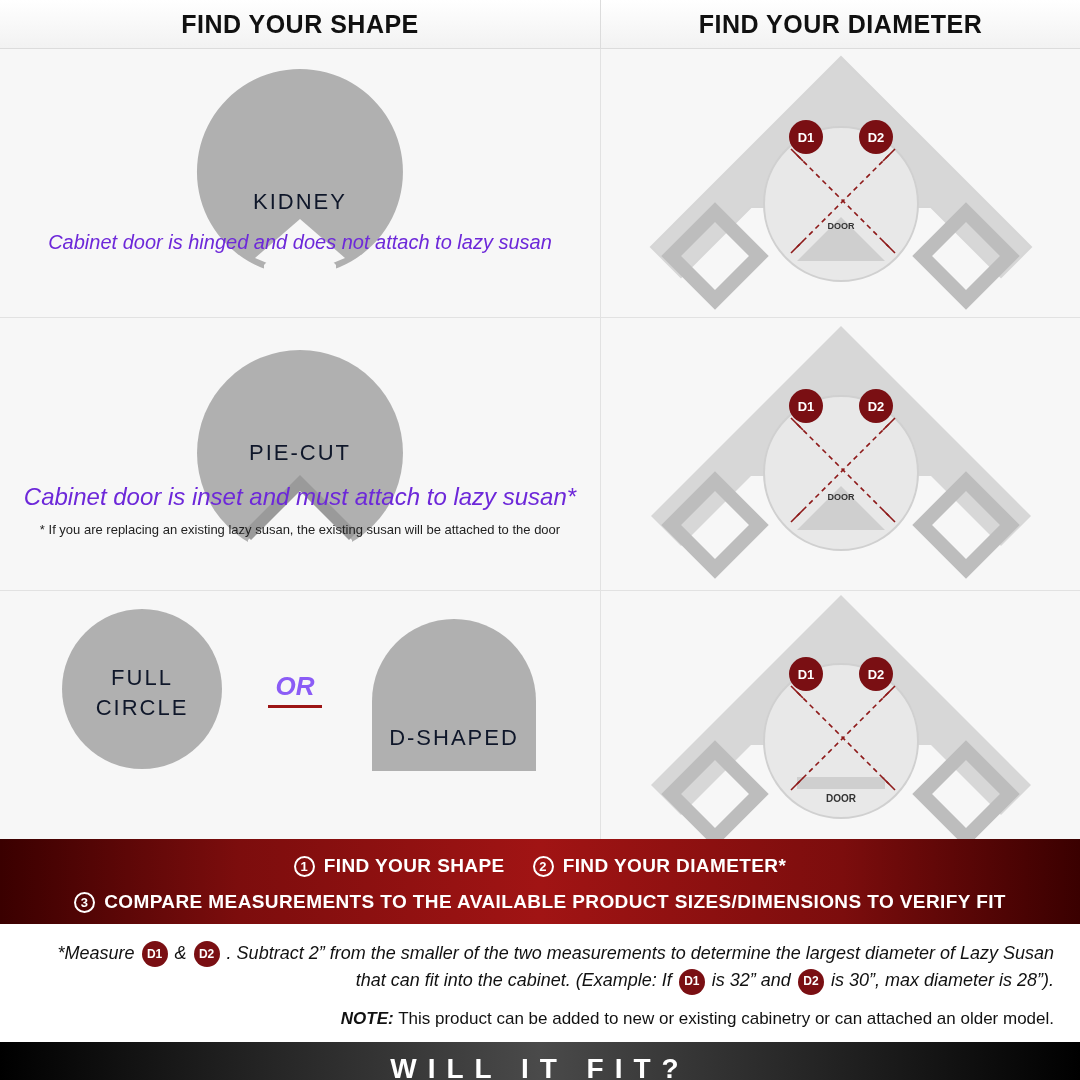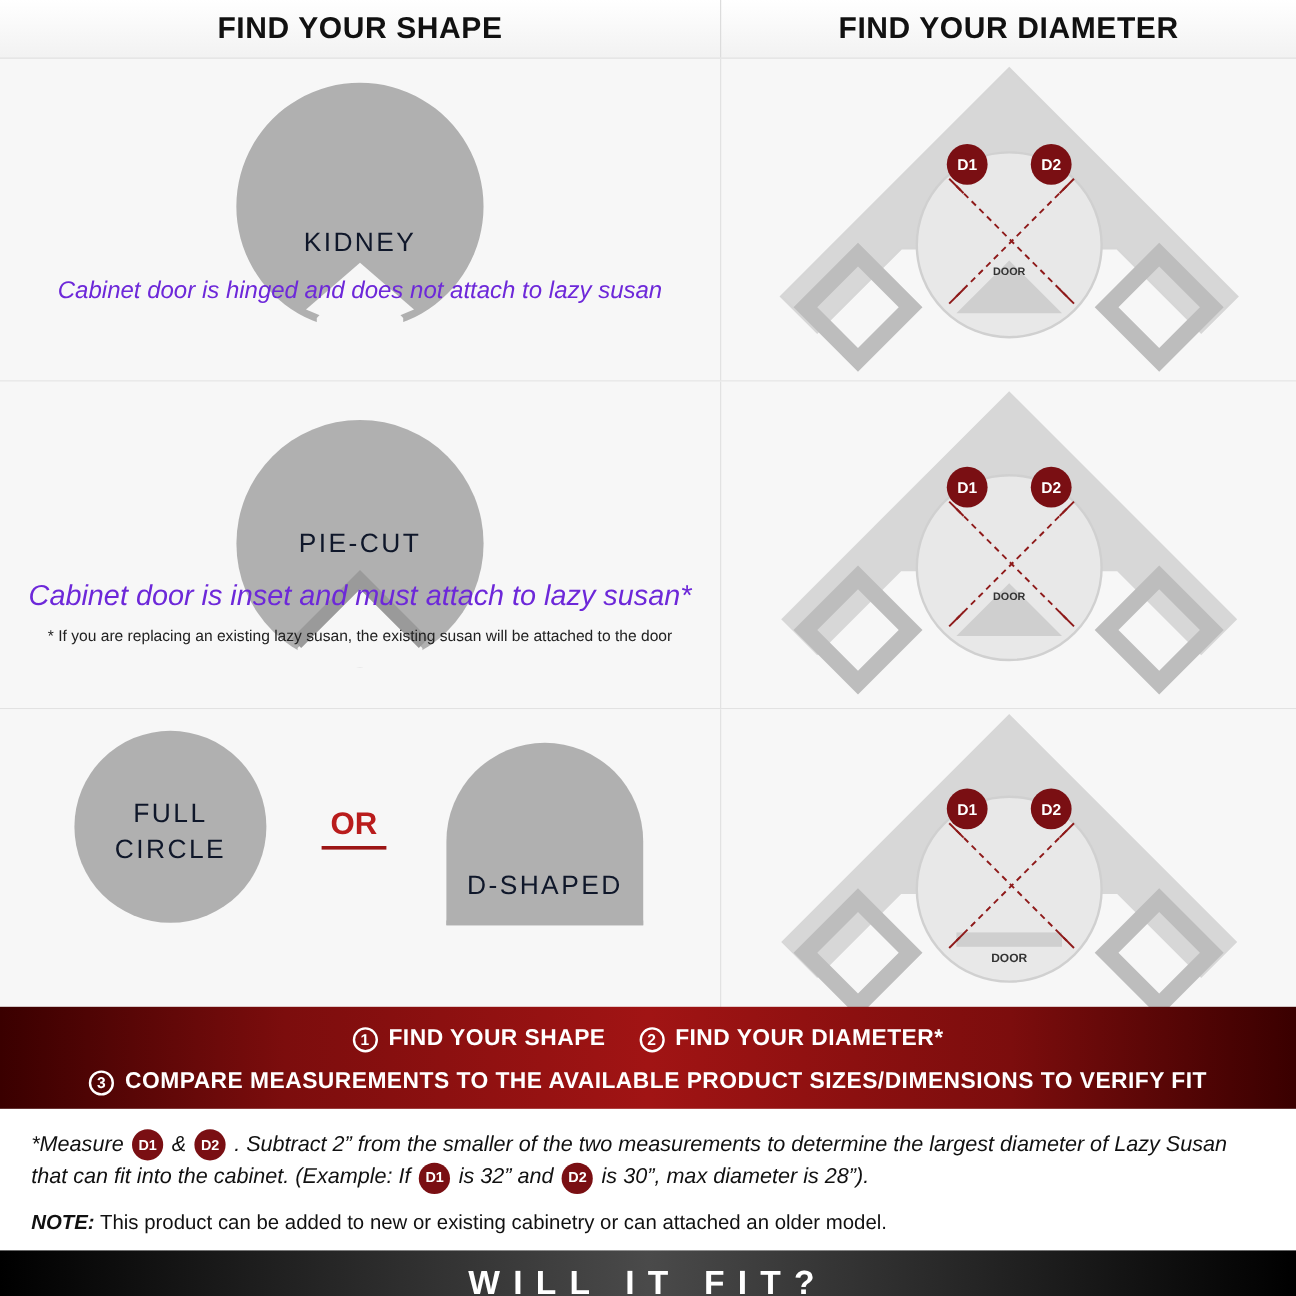--- a/index.html
+++ b/index.html
@@ -98,22 +98,23 @@
     font-weight: normal;
   }
 
   .or-badge {
     position: absolute;
     left: 262px;
     top: 80px;
     width: 66px;
     text-align: center;
     font-weight: bold;
+    font-style: italic;
     font-size: 26px;
-    color: #b91c1c;
+    color: #8b5cf6;
   }
   .or-underline {
     position: absolute;
     left: 268px;
     top: 114px;
     width: 54px;
     height: 3px;
     background: #9c1515;
   }
 
@@ -151,21 +152,21 @@
     font-weight: bold;
     line-height: 1;
     box-sizing: border-box;
   }
   .banner-item { display: inline-flex; align-items: center; gap: 9px; }
 
   
   .footnote {
     background: #ffffff;
     padding: 16px 26px 10px 26px;
-    text-align: left;
+    text-align: right;
     color: #111;
     font-size: 18px;
     font-style: italic;
     line-height: 1.45;
     box-sizing: border-box;
     height: 118px;
   }
   .dchip {
     display: inline-flex;
     align-items: center;

